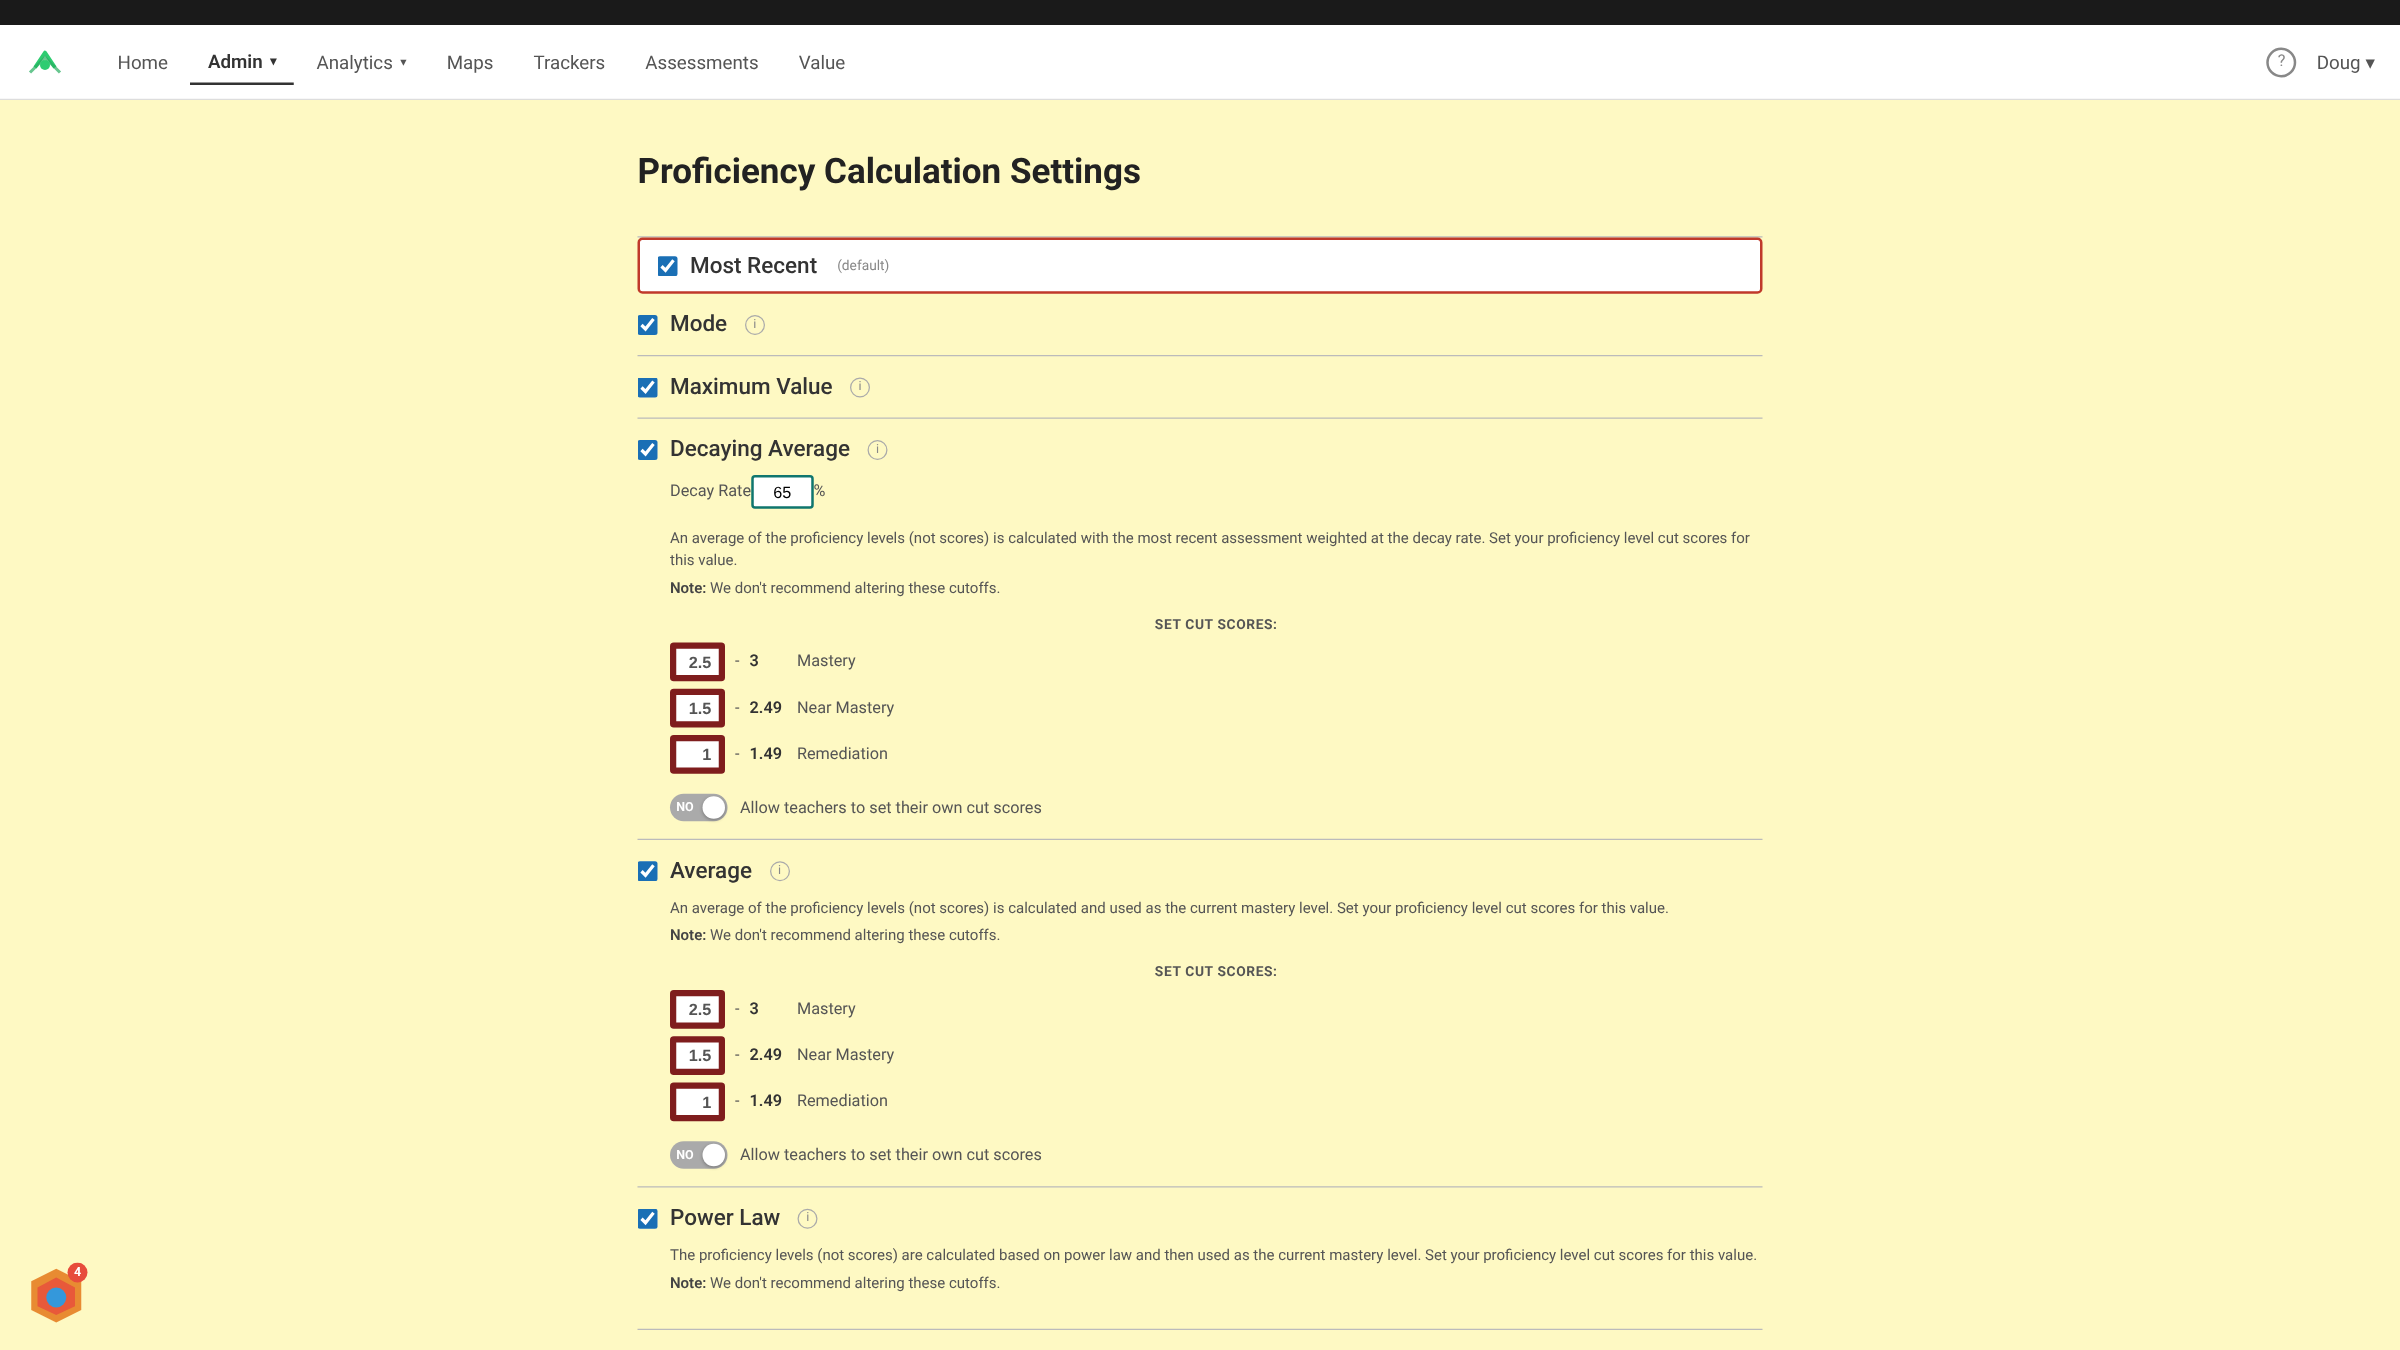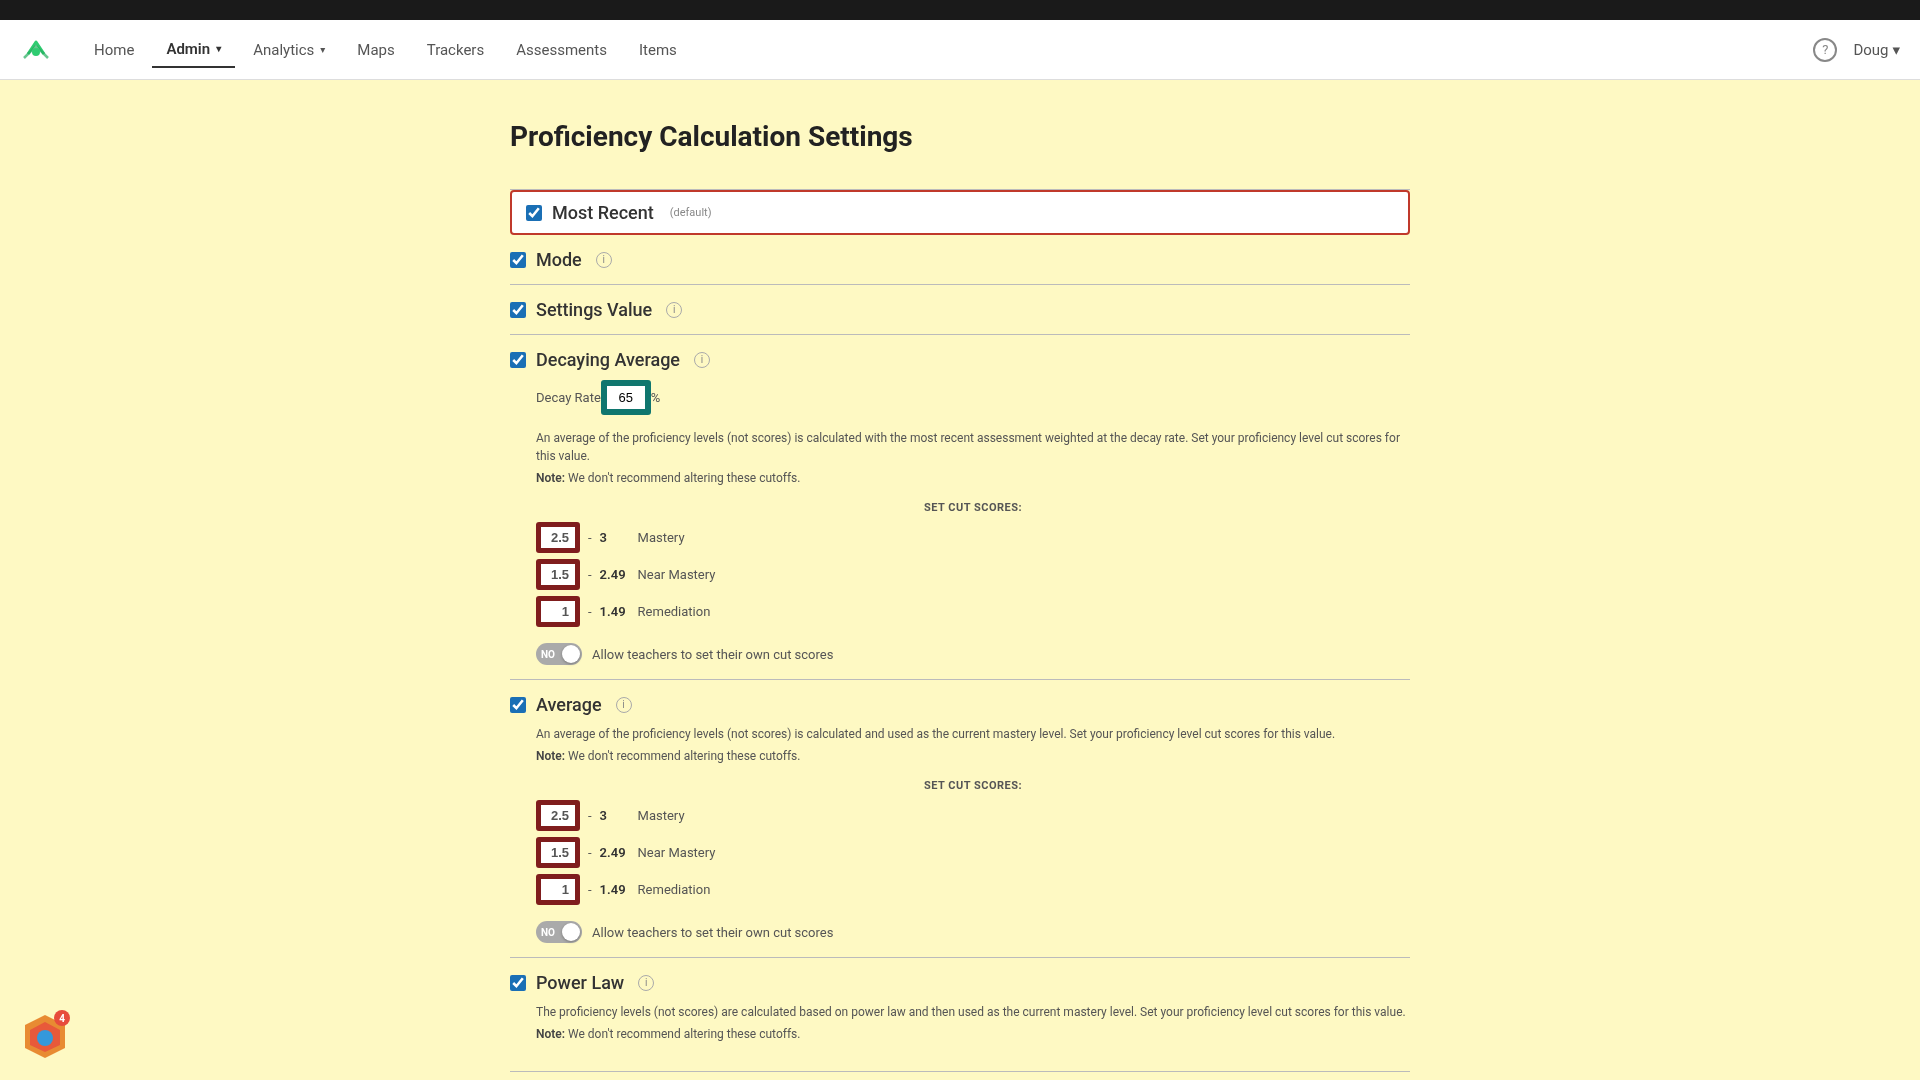--- a/index.html
+++ b/index.html
@@ -167,21 +167,21 @@
       display: flex;
       align-items: center;
       gap: 0;
       margin-bottom: 14px;
       color: #555;
       font-size: 13px;
     }
     .decay-input {
       width: 50px;
       padding: 4px 6px;
-      border: 6px solid #0f766e;
+      border: 2px solid #0f766e;
       border-radius: 3px;
       font-size: 13px;
       background: #fff;
       text-align: center;
     }
     .description-text {
       font-size: 12px;
       color: #555;
       margin-bottom: 6px;
       line-height: 1.5;
@@ -333,21 +333,21 @@
     <a class="nav-item">
       <span>Maps</span>
     </a>
     <a class="nav-item">
       <span>Trackers</span>
     </a>
     <a class="nav-item">
       <span>Assessments</span>
     </a>
     <a class="nav-item">
-      <span>Items</span>
+      <span>Value</span>
     </a>
   </div>
   <div class="nav-right">
     <div class="nav-help">?</div>
     <div class="nav-user">
       <span>Doug</span>
       <span class="chevron">▾</span>
     </div>
   </div>
 </nav>
@@ -370,21 +370,21 @@
       <div class="checkbox-row">
         <input type="checkbox" checked="" style="">
         <span class="checkbox-label">Mode</span>
         <span class="info-icon">i</span>
       </div>
     </div>
 
     <div class="setting-row">
       <div class="checkbox-row">
         <input type="checkbox" checked="" style="">
-        <span class="checkbox-label">Settings Value</span>
+        <span class="checkbox-label">Maximum Value</span>
         <span class="info-icon">i</span>
       </div>
     </div>
 
     <div class="setting-row">
       <div class="checkbox-row">
         <input type="checkbox" checked="" style="">
         <span class="checkbox-label">Decaying Average</span>
         <span class="info-icon">i</span>
       </div>

